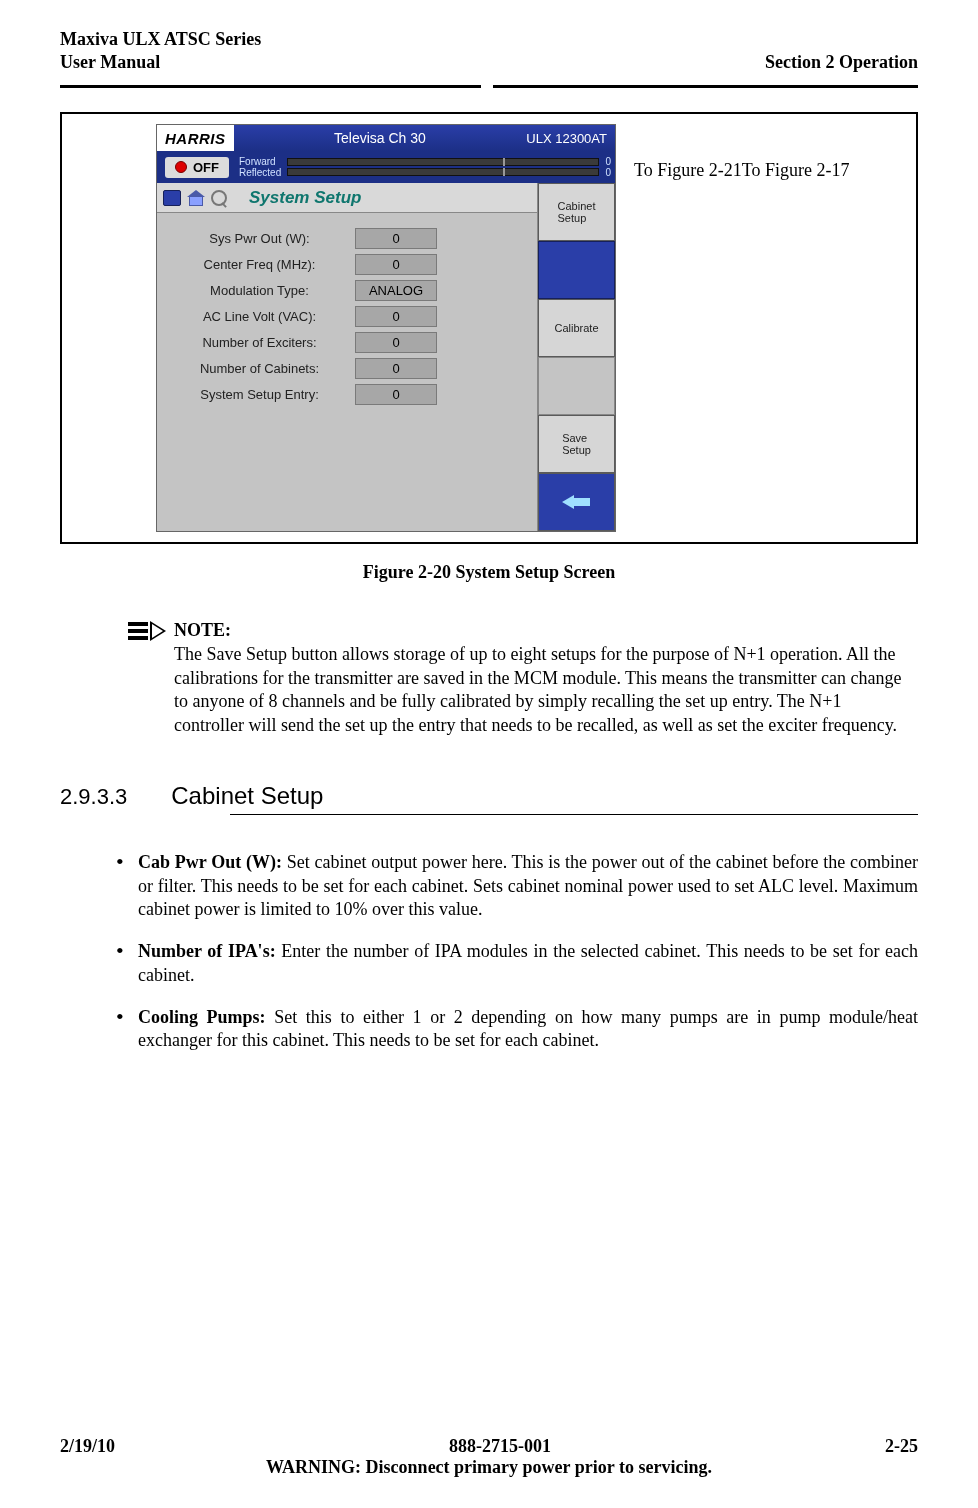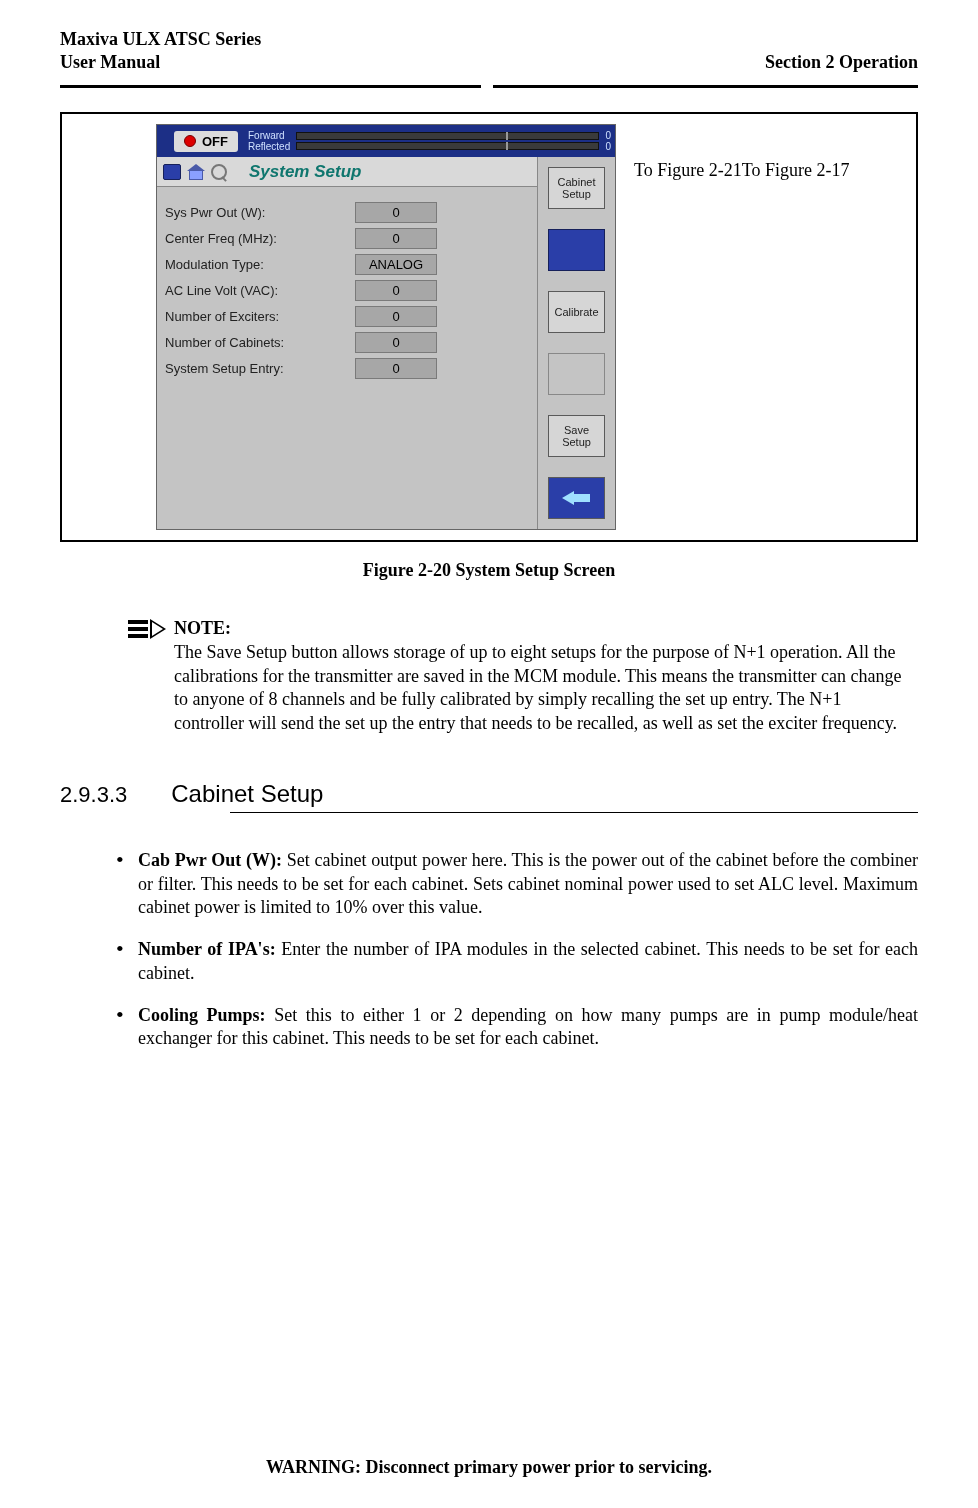--- a/index.html
+++ b/index.html
@@ -51,21 +51,21 @@
     .gui-logo {
       background: #fff; color: #000; font-style: italic; font-weight: 900;
       letter-spacing: 0.5px; font-size: 15px; padding: 2px 8px; height: 26px;
       display: flex; align-items: center;
     }
     .gui-title { flex: 1; text-align: center; font-size: 14px; }
     .gui-right { padding-right: 8px; font-size: 13px; }
     .gui-row2 { background: #1c2f86; color: #fff; display: flex; align-items: center; height: 32px; }
     .off-pill {
       background: #dcdcdc; color: #000; font-weight: bold; border-radius: 3px;
-      margin: 3px 4px 3px 17px; padding: 3px 10px; display: flex; align-items: center; gap: 6px;
+      margin: 3px 4px 3px 8px; padding: 3px 10px; display: flex; align-items: center; gap: 6px;
     }
     .off-dot { width: 12px; height: 12px; border-radius: 50%; background: #d00; border: 1px solid #700; }
     .fr-labels { font-size: 10px; color: #cfe0ff; line-height: 1.1; margin-left: 6px; }
     .fr-bars { flex: 1; margin: 0 6px; }
     .bar { height: 8px; background: #3a3a3a; border: 1px solid #111; margin: 2px 0; position: relative; }
     .bar .tick { position: absolute; right: 30%; top: -1px; bottom: -1px; width: 2px; background: #999; }
     .fr-nums { font-size: 10px; color: #cfe0ff; line-height: 1.1; padding-right: 4px; text-align: right; }
     .gui-body { display: flex; }
     .gui-main { flex: 1; background: #c4c4c4; }
     .gui-bc { background: #d9d9d9; border-bottom: 1px solid #888; height: 30px; display: flex; align-items: center; padding: 0 6px; gap: 6px; }
@@ -82,26 +82,26 @@
       border-left: 9px solid transparent; border-right: 9px solid transparent;
       border-bottom: 7px solid #4a5aa8;
     }
     .bc-title { font-style: italic; font-weight: bold; color: #0f766e; font-size: 17px; margin-left: 16px; text-align: center; }
     .bc-circle {
       width: 16px; height: 16px; border: 2px solid #777; border-radius: 50%; position: relative;
     }
     .bc-circle::after { content: ""; position: absolute; right: -2px; bottom: -2px; width: 6px; height: 2px; background: #777; transform: rotate(45deg); }
     .params { padding: 10px 8px 18px 8px; }
     .prow { display: flex; align-items: center; margin: 5px 0; }
-    .plabel { width: 190px; text-align: left; color: #222; font-size: 13px; padding-right: 1px; }
+    .plabel { width: 190px; text-align: center; color: #222; font-size: 13px; padding-right: 1px; }
     .pval { width: 82px; background: #a7a7a7; border: 1px solid #7a7a7a; text-align: center; font-size: 13px; padding: 2px 0; }
     .gui-side { width: 78px; background: #c4c4c4; border-left: 1px solid #888; display: flex; flex-direction: column; }
     .sbtn {
-      height: 42px; margin: 10px; border: 1px solid #5a5a5a; background: #d6d6d6;
-      display: flex; align-items: center; justify-content: center; text-align: center;
+      height: 58px; margin: 0; border: 1px solid #5a5a5a; background: #d6d6d6;
+      display: flex; align-items: center; justify-content: center; text-align: left;
       font-size: 11px; color: #222; line-height: 1.1;
     }
     .sbtn.sel { background: #2a3ea8; border-color: #16205a; }
     .sbtn.empty { background: #c4c4c4; border-color: #888; }
     .sbtn.back { background: #2a3ea8; }
     .back-arrow {
       width: 30px; height: 14px; position: relative;
     }
     .back-arrow::before {
       content: ""; position: absolute; left: 0; top: 0; width: 0; height: 0;
@@ -163,20 +163,25 @@
     <div>User Manual</div>
   </div>
   <div class="header-right">Section 2 Operation</div>
 </div>
 <hr class="thickrule">
 <div class="header-rule-gap"></div>
 
 <div class="figure-box">
   <div class="screen-wrap">
     <div class="gui">
+      <div class="gui-titlebar">
+        <div class="gui-logo">HARRIS</div>
+        <div class="gui-title">Televisa Ch 30</div>
+        <div class="gui-right">ULX 12300AT</div>
+      </div>
       <div class="gui-row2">
         <div class="off-pill">
           <span class="off-dot"></span>
           <span>OFF</span>
         </div>
         <div class="fr-labels">
           <div>Forward</div>
           <div>Reflected</div>
         </div>
         <div class="fr-bars">
@@ -283,14 +288,19 @@
   <hr class="subsec-rule">
 </div>
 
 <ul class="bullets">
   <li><b>Cab Pwr Out (W): </b><span>Set cabinet output power here. This is the power out of the cabinet before the combiner or filter. This needs to be set for each cabinet. Sets cabinet nominal power used to set ALC level.  Maximum cabinet power is limited to 10% over this value.</span></li>
   <li><b> Number of IPA's: </b><span>Enter the number of IPA modules in the selected cabinet. This needs to be set for each cabinet.</span></li>
   <li><b>Cooling Pumps: </b><span>Set this to either 1 or 2 depending on how many pumps are in pump module/heat exchanger for this cabinet. This needs to be set for each cabinet.</span></li>
 </ul>
 
 <div class="footer">
+  <div class="frow1">
+    <span>2/19/10</span>
+    <span>888-2715-001</span>
+    <span>2-25</span>
+  </div>
   <div>WARNING: Disconnect primary power prior to servicing.</div>
 </div>
 
 </body></html>

